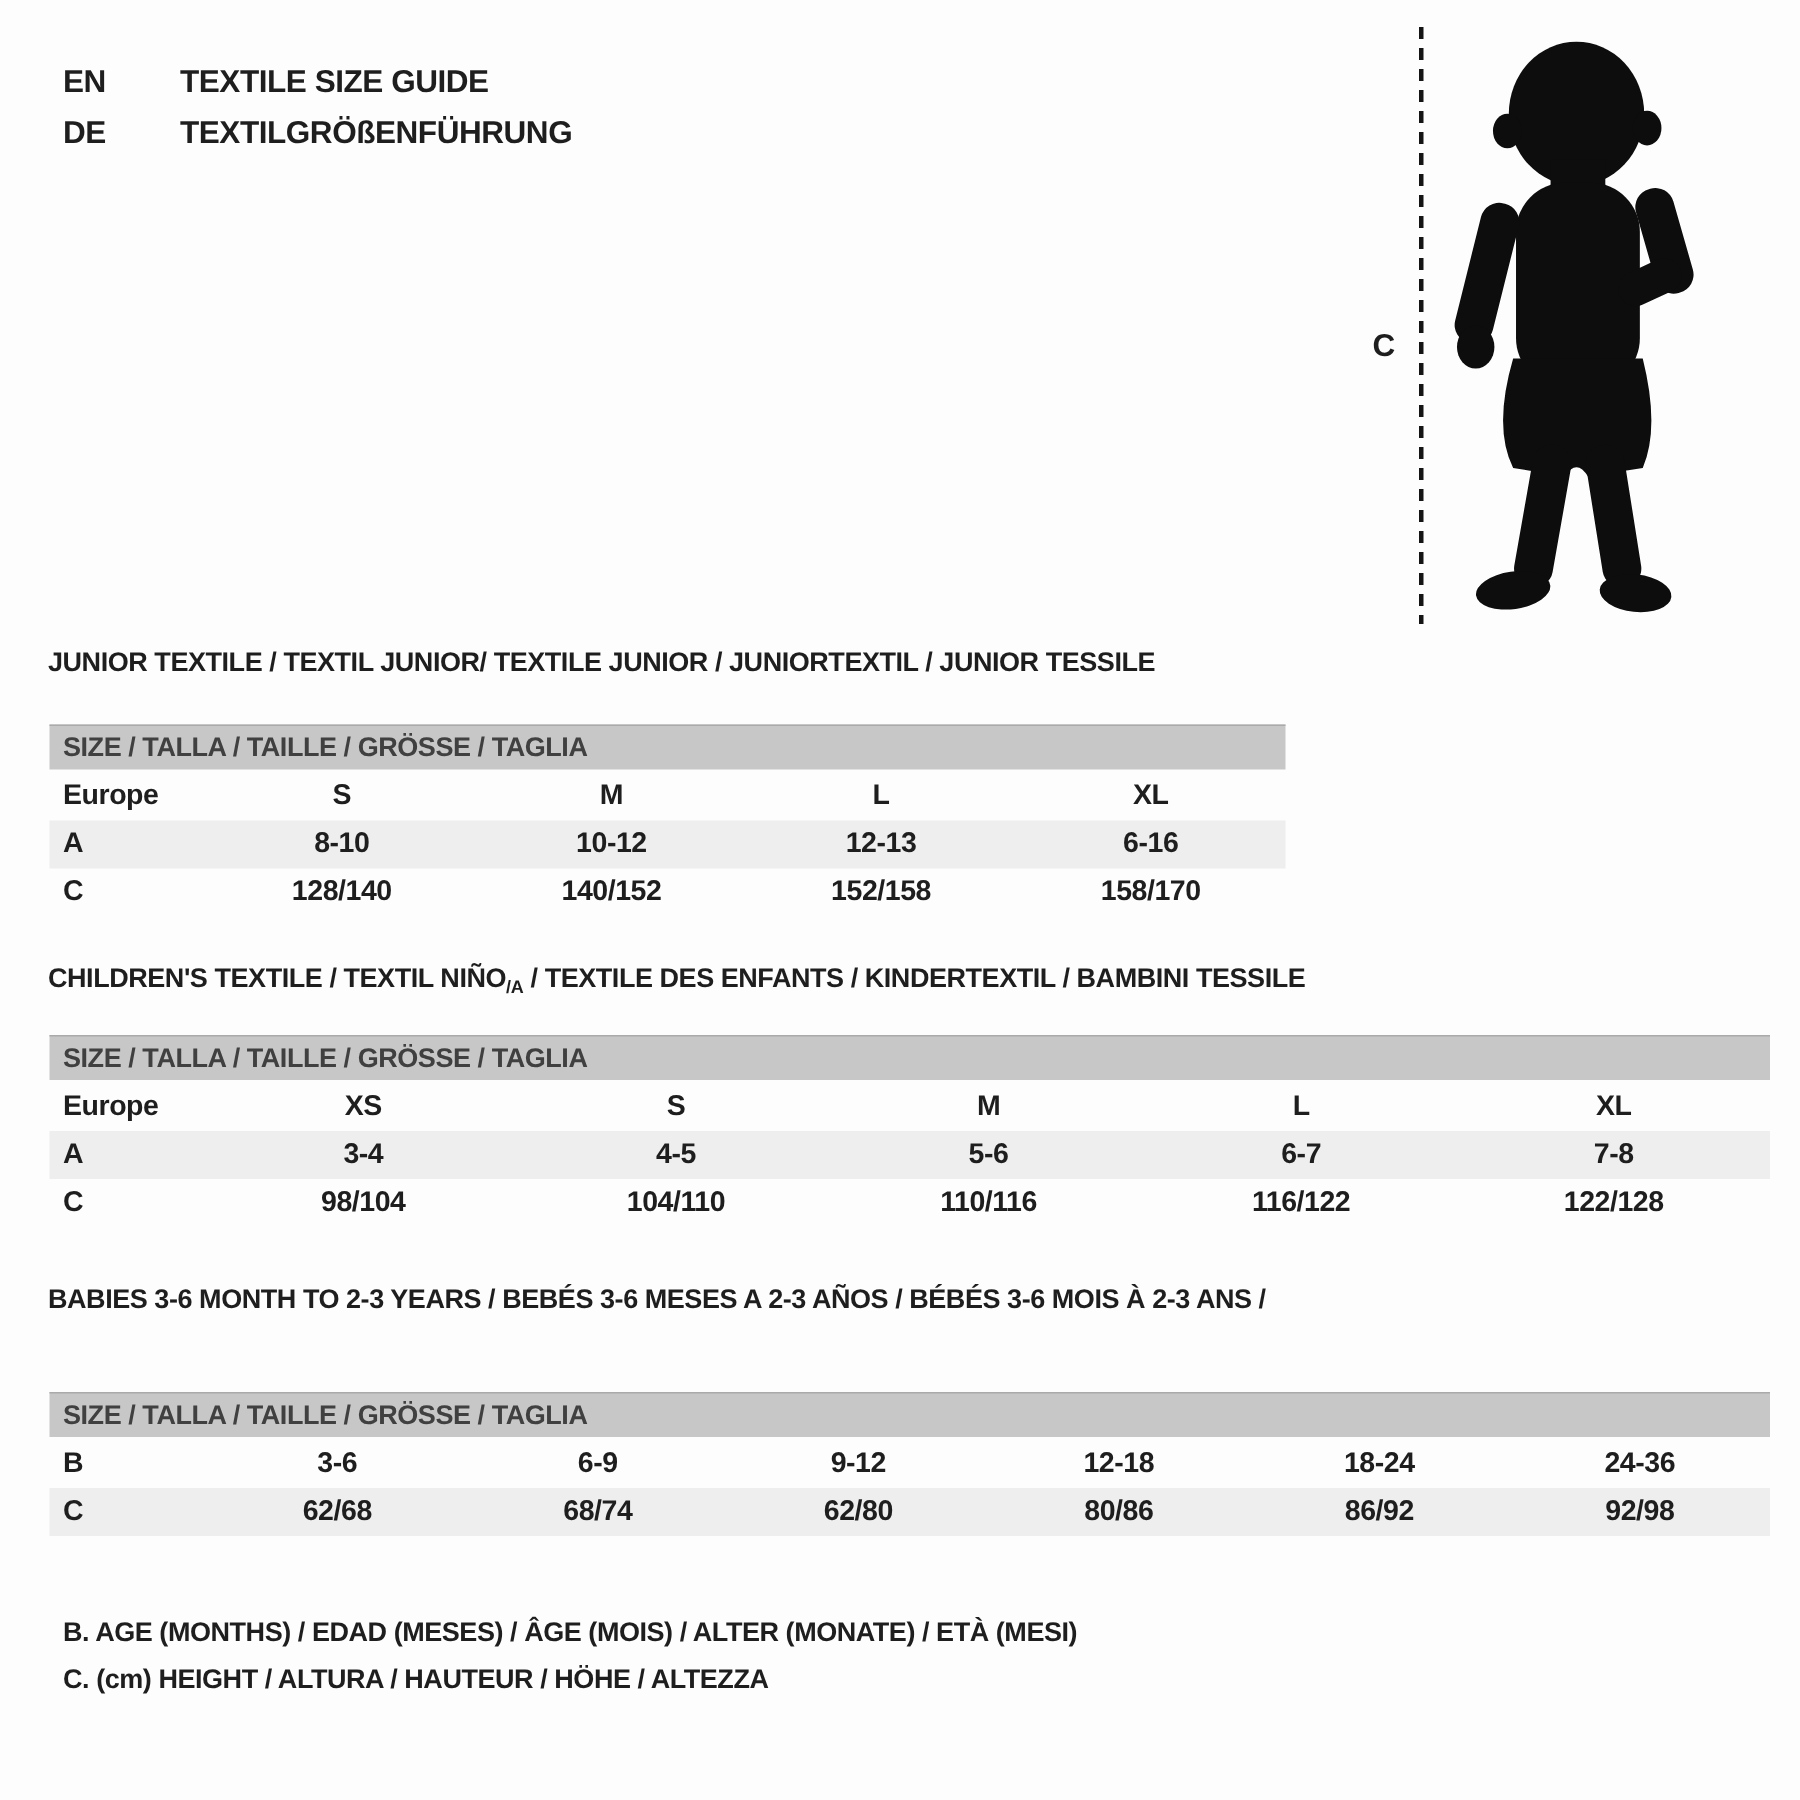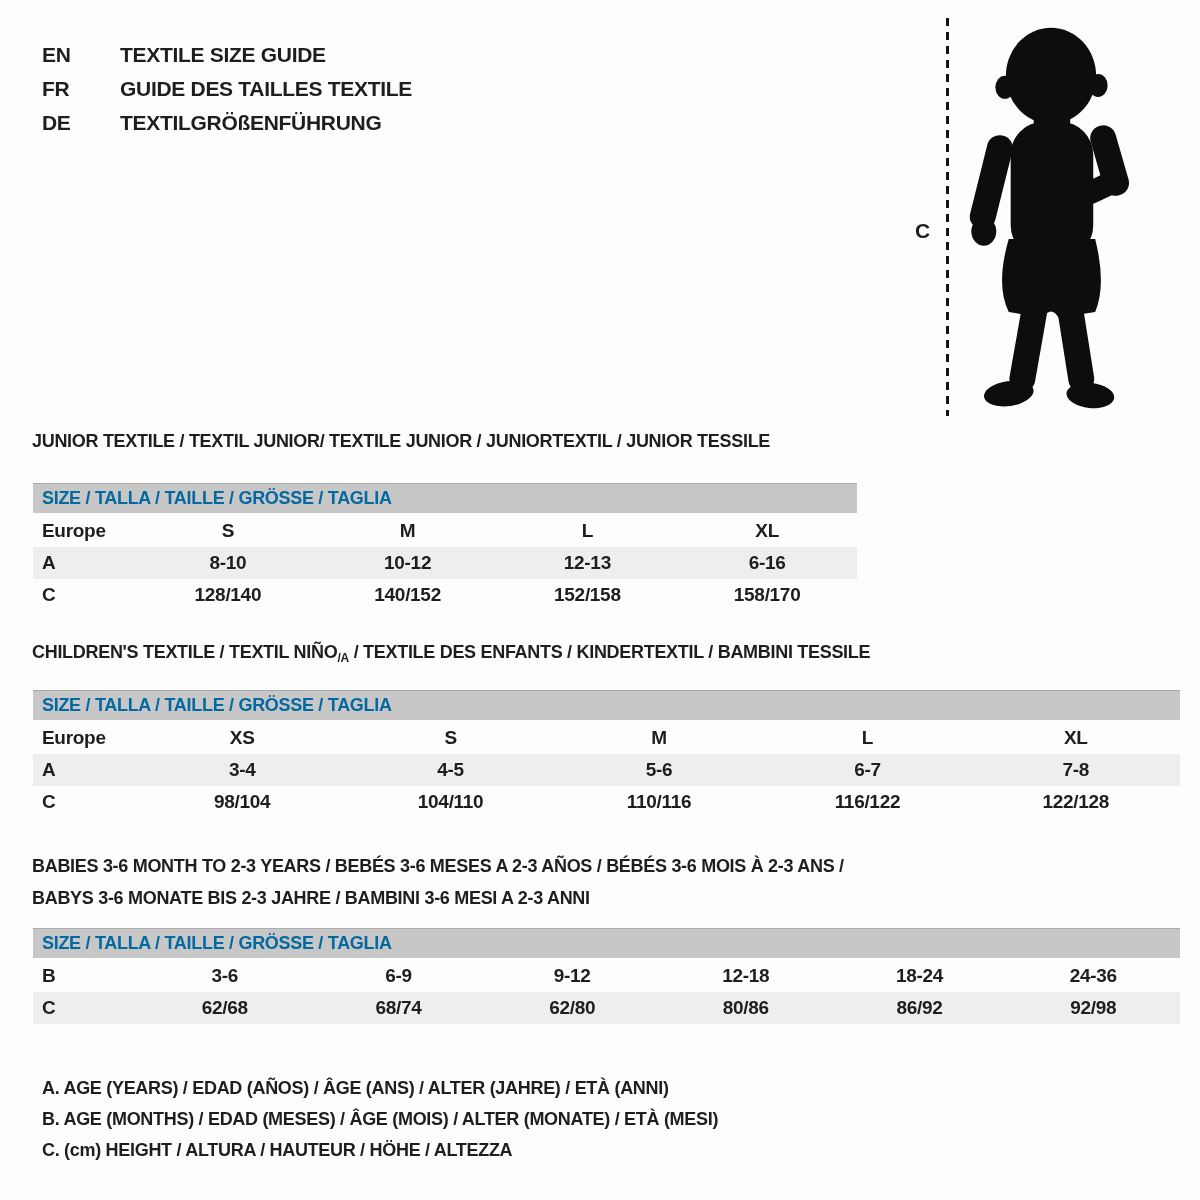--- a/index.html
+++ b/index.html
@@ -36,41 +36,37 @@
 
   
   .size-table { position:absolute; left:33px; }
   #table-junior   { top:483px; width:824px; }
   #table-children { top:690px; width:1147px; }
   #table-babies   { top:928px; width:1147px; }
 
   .size-band {
     height:30px; background:#c7c7c7; border-top:1px solid #aaaaaa;
     display:flex; align-items:center; padding-left:9px;
-    font-size:18px; color:#0369a1; margin-bottom:2px;
+    font-size:18px; color:#404040; margin-bottom:2px;
   }
   .t-row { display:flex; height:32px; align-items:center; font-size:19px; }
   .t-row.shaded { background:#eeeeee; }
   .t-label { width:105px; padding-left:9px; flex:none; }
   .t-cell { flex:1; text-align:center; }
 
   
   .legend { position:absolute; left:42px; top:1073px; font-size:18px; line-height:31px; }
 </style>
 </head>
 <body>
 
 <div class="lang-block">
   <div class="lang-row">
     <span class="lang-code">EN</span>
     <span class="lang-title">TEXTILE SIZE GUIDE</span>
-  </div>
-  <div class="lang-row">
-    <span class="lang-code">FR</span>
-    <span class="lang-title">GUIDE DES TAILLES TEXTILE</span>
   </div>
   <div class="lang-row">
     <span class="lang-code">DE</span>
     <span class="lang-title">TEXTILGRÖßENFÜHRUNG</span>
   </div>
 </div>
 
 <div class="dash-line"></div>
 <div class="measure-label">C</div>
 
@@ -153,21 +149,20 @@
     <span class="t-cell">98/104</span>
     <span class="t-cell">104/110</span>
     <span class="t-cell">110/116</span>
     <span class="t-cell">116/122</span>
     <span class="t-cell">122/128</span>
   </div>
 </div>
 
 <div class="section-title" id="babies-title">
   <div>BABIES 3-6 MONTH TO 2-3 YEARS / BEBÉS 3-6 MESES A 2-3 AÑOS / BÉBÉS 3-6 MOIS À 2-3 ANS /</div>
-  <div>BABYS 3-6 MONATE BIS 2-3 JAHRE / BAMBINI 3-6 MESI A 2-3 ANNI</div>
 </div>
 
 <div class="size-table" id="table-babies">
   <div class="size-band">SIZE / TALLA / TAILLE / GRÖSSE / TAGLIA</div>
   <div class="t-row">
     <span class="t-label">B</span>
     <span class="t-cell">3-6</span>
     <span class="t-cell">6-9</span>
     <span class="t-cell">9-12</span>
     <span class="t-cell">12-18</span>
@@ -179,16 +174,15 @@
     <span class="t-cell">62/68</span>
     <span class="t-cell">68/74</span>
     <span class="t-cell">62/80</span>
     <span class="t-cell">80/86</span>
     <span class="t-cell">86/92</span>
     <span class="t-cell">92/98</span>
   </div>
 </div>
 
 <div class="legend">
-  <div>A. AGE (YEARS) / EDAD (AÑOS) / ÂGE (ANS) / ALTER (JAHRE) / ETÀ (ANNI)</div>
   <div>B. AGE (MONTHS) / EDAD (MESES) / ÂGE (MOIS) / ALTER (MONATE) / ETÀ (MESI)</div>
   <div>C. (cm) HEIGHT / ALTURA / HAUTEUR / HÖHE / ALTEZZA</div>
 </div>
 
 </body></html>

